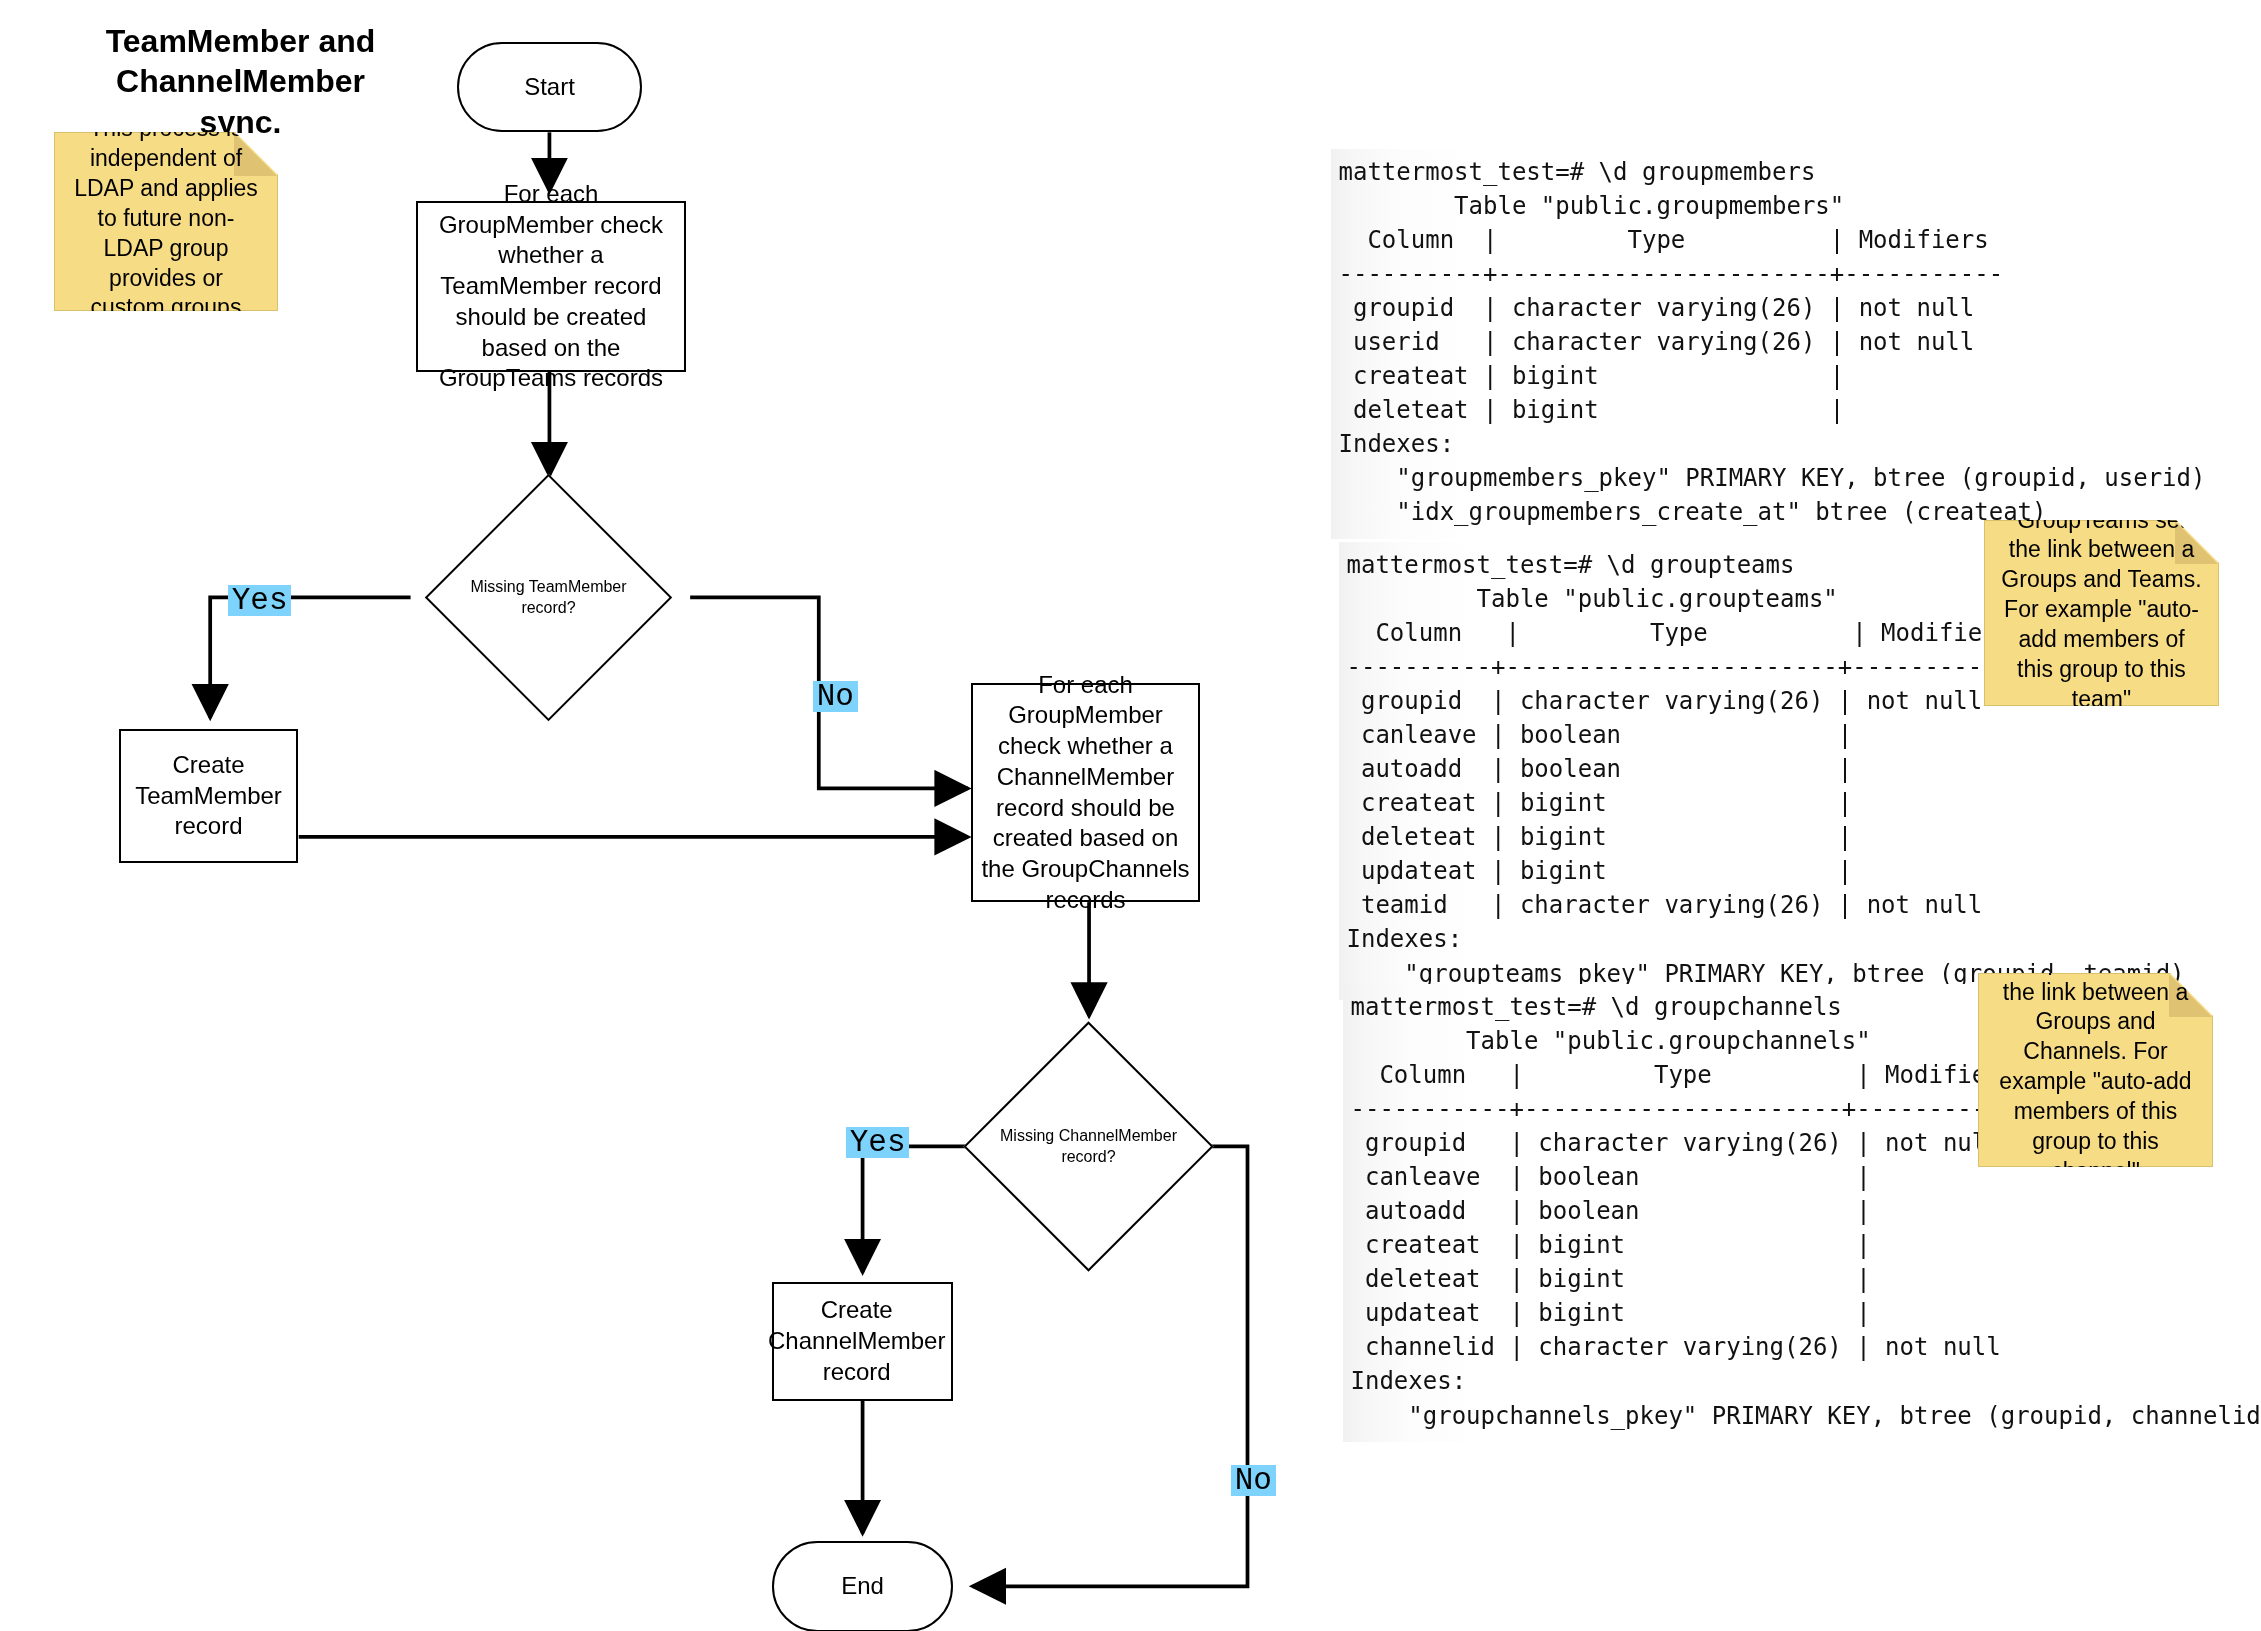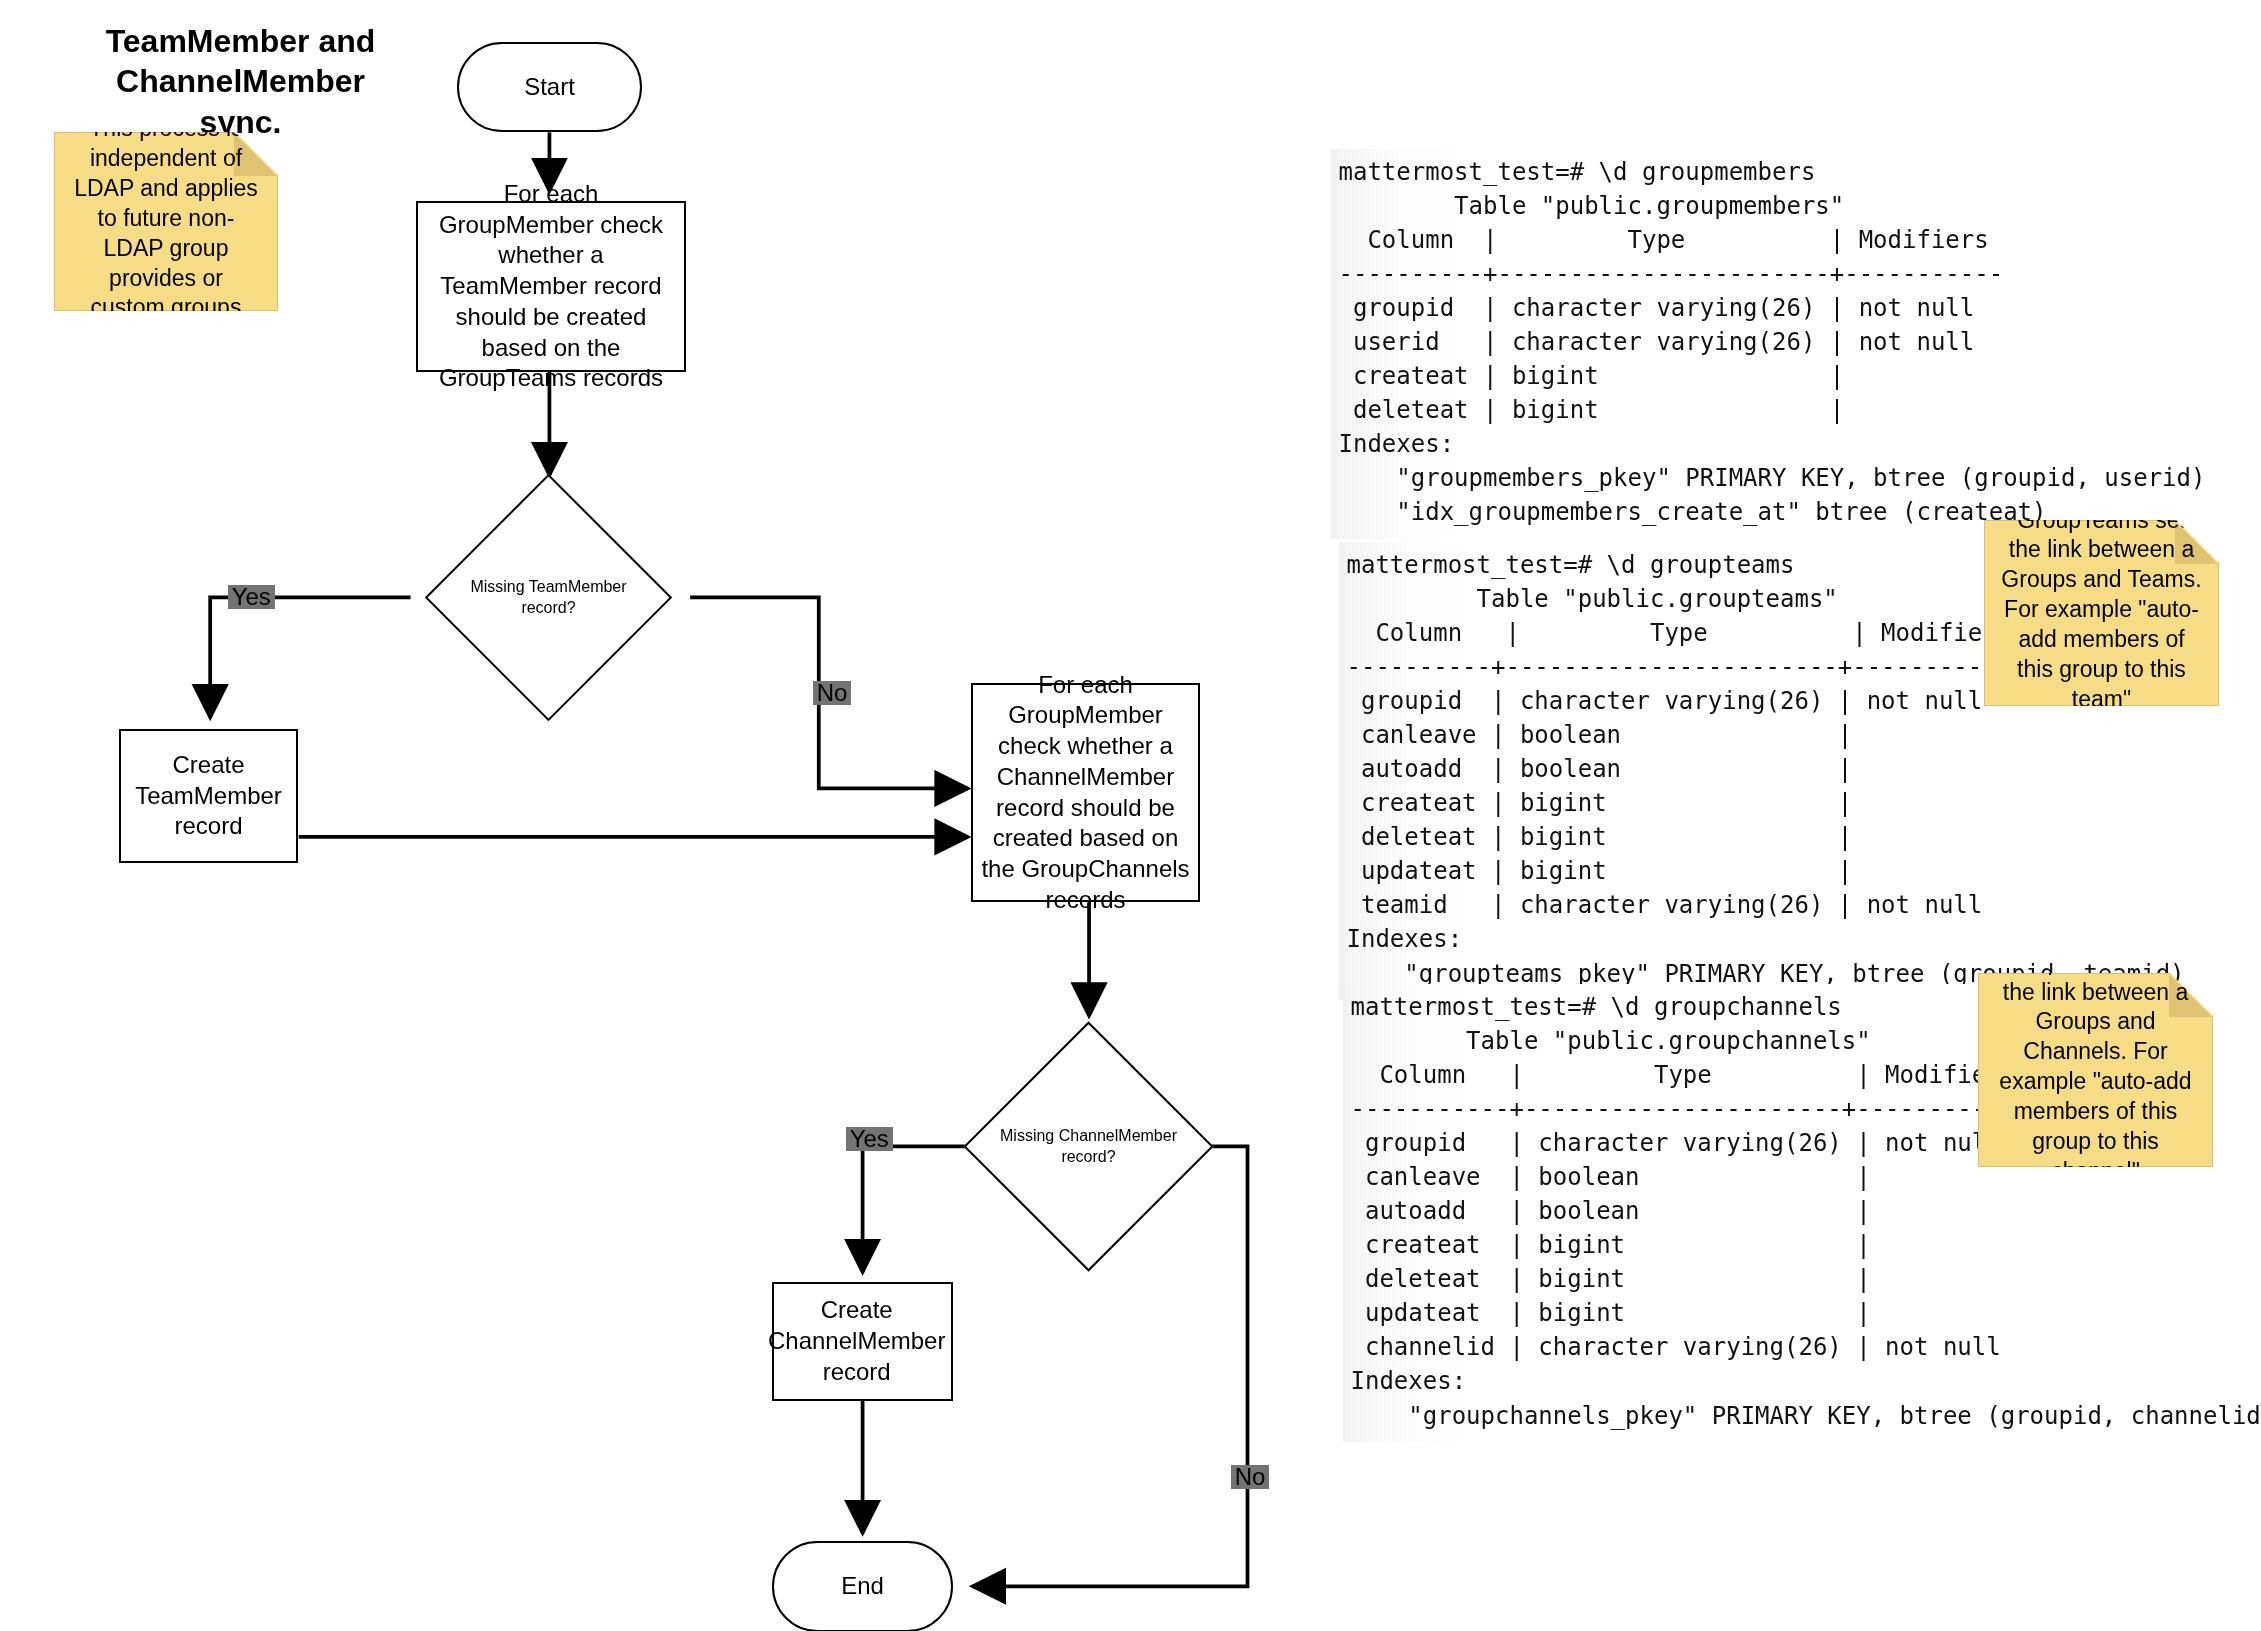--- a/index.html
+++ b/index.html
@@ -16,22 +16,22 @@
 
   .terminator{border-radius:931px;}
 
   .diamond{position:absolute;box-sizing:border-box;display:flex;align-items:center;
            justify-content:flex-start;text-align:center;font-size:16px;line-height:1.28;}
   .diamond .dshape{position:absolute;left:0;top:0;width:100%;height:100%;
            background:#fff;border:2.8px solid #000;
            transform:rotate(45deg);box-sizing:border-box;}
   .diamond .dtext{position:relative;z-index:2;width:78%;}
 
-  .edge-label{position:absolute;font-size:24px;color:#000;background:#737373;
-              padding:0 3.7px;line-height:1;}
+  .edge-label{position:absolute;font-size:31px;color:#000;background:#7dd3fc;
+              padding:0 3.7px;line-height:1;font-family:Liberation Mono, monospace;}
 
   .title{position:absolute;font-size:32px;font-weight:bold;line-height:1.28;
          text-align:center;color:#000;}
 
   .note{position:absolute;box-sizing:border-box;
         background:#f7dc86;color:#000;font-size:23px;line-height:1.30;
         text-align:center;display:flex;align-items:center;justify-content:center;
         padding:13px 15px 18.6px 15px;
         border:0.9px solid #d9c06a;
         clip-path:polygon(0 0, calc(100% - 43px) 0, 100% 43px, 100% 100%, 0 100%);

